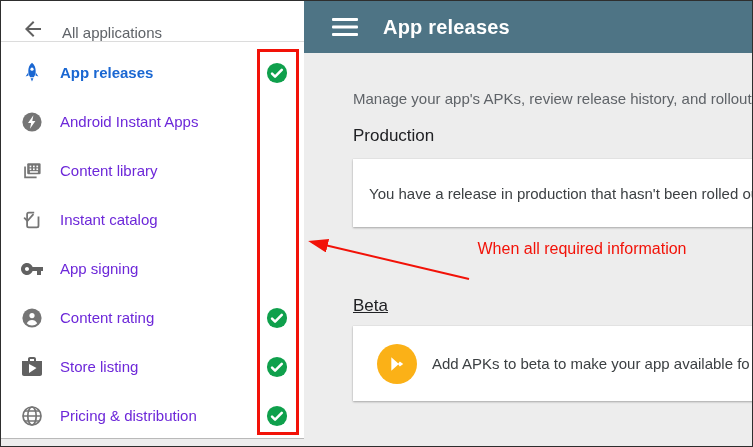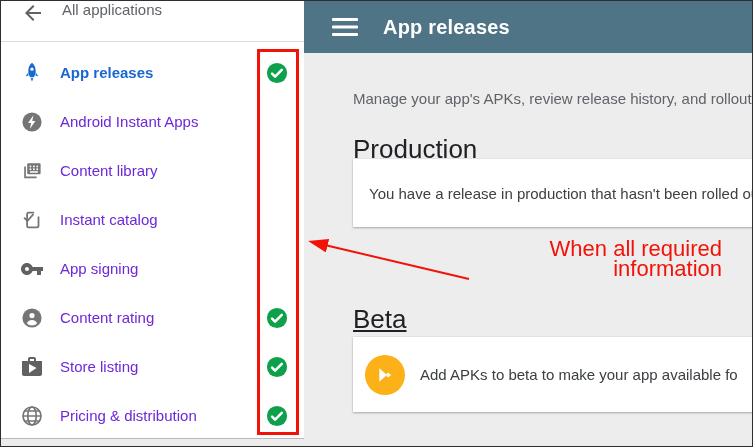--- a/index.html
+++ b/index.html
@@ -9,21 +9,21 @@
     font-family:"Liberation Sans","DejaVu Sans",sans-serif;
     -webkit-font-smoothing:antialiased;
   }
   
   .sidebar {
     position:absolute; left:0; top:0; width:303px; height:437px;
     background:#fff; border-bottom:1px solid #b9b9b9; z-index:2;
   }
   .back-row {
     position:absolute; top:0; left:0; right:0; height:41px;
-    border-bottom:1px solid #dcdcdc; display:flex; align-items:flex-start;
+    border-bottom:1px solid #dcdcdc; display:flex; align-items:flex-end;
     padding-left:20px; gap:17px; color:#5f6368; font-size:15px; cursor:pointer;
     box-sizing:border-box;
   }
   .nav { position:absolute; top:47px; left:0; right:0; }
   .nav-item {
     position:relative; height:49px; display:flex; align-items:center;
     padding-left:19px; gap:16px; font-size:15px; color:#6d28d9; cursor:pointer;
   }
   .nav-item.selected { color:#1a67d2; font-weight:700; }
   .icon24 { width:24px; height:24px; flex:none; }
@@ -42,41 +42,41 @@
     background:#4e7485; display:flex; align-items:center; color:#fff; z-index:3;
   }
   .menu-btn { margin-left:28px; width:26px; height:20px; cursor:pointer; flex:none; }
   .topbar-title { margin-left:25px; font-size:20px; font-weight:700; letter-spacing:.2px; }
   
   .desc {
     position:absolute; left:352px; top:74px; width:401px;
     white-space:nowrap; overflow:hidden; color:#5f6368; font-size:15px;
   }
   .section-h {
-    position:absolute; left:352px; font-size:26px; font-weight:400; color:#202124;
+    position:absolute; left:352px; font-size:17px; font-weight:400; color:#202124;
   }
   #prod-h { top:111px; }
   #beta-h { top:281px;text-decoration:underline; }
   .card {
     position:absolute; left:352px; width:401px; background:#fff;
     box-shadow:0 1px 2px rgba(0,0,0,.28), 0 0 1px rgba(0,0,0,.14);
     display:flex; align-items:center; box-sizing:border-box;
     overflow:hidden; font-size:15px; color:#3c4043; cursor:pointer;
   }
   #card-prod { top:158px; height:68px; padding-left:16px; }
-  #card-beta { top:336px; height:75px; padding-left:12px; gap:15px; }
+  #card-beta { top:325px; height:75px; padding-left:24px; gap:15px; }
   .card-text { white-space:nowrap; }
   .play-circle {
     width:40px; height:40px; border-radius:50%; background:#fbb117;
     flex:none; display:flex; align-items:center; justify-content:center;
   }
   
   .annotation {
-    position:absolute; left:441px; top:238px; width:280px; text-align:right;
-    color:#f21208; font-size:22px; line-height:20px; z-index:6; pointer-events:none;
+    position:absolute; left:441px; top:238px; width:280px; text-align:center;
+    color:#f21208; font-size:16px; line-height:20px; z-index:6; pointer-events:none;
   }
   .arrow-overlay {
     position:absolute; left:0; top:0; z-index:6; pointer-events:none;
   }
 </style>
 </head>
 <body>
 
 <div class="screen">
 

